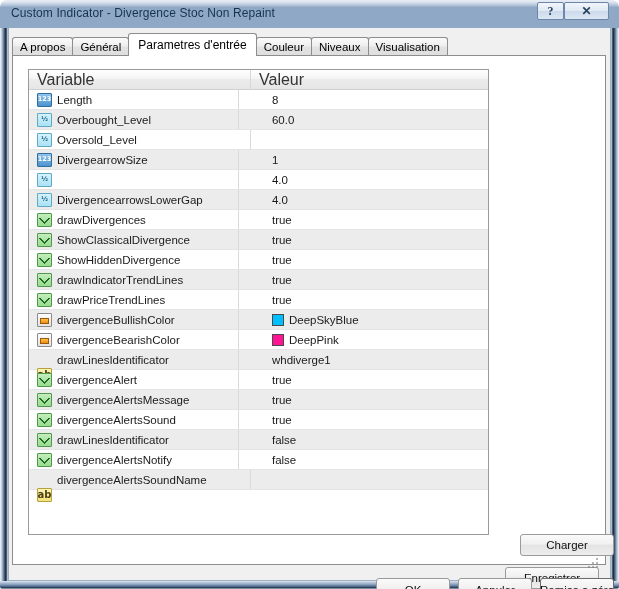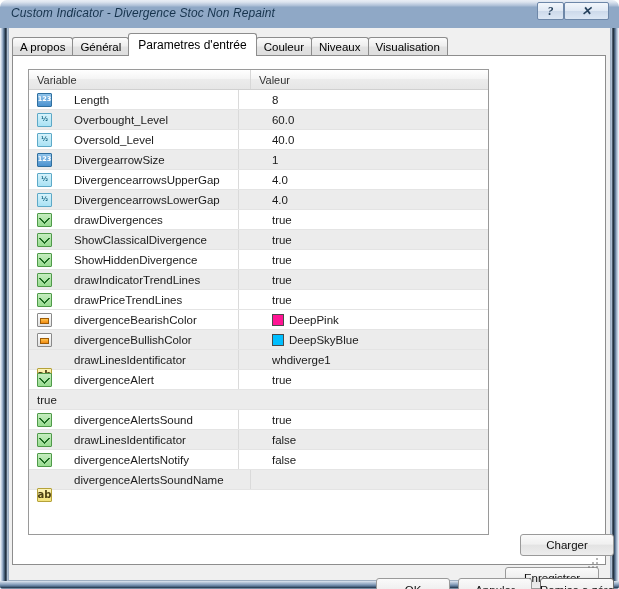--- a/index.html
+++ b/index.html
@@ -44,21 +44,20 @@
     background: linear-gradient(to bottom, #dfe7f0 0%, #b9c8da 18%, #8fa6c1 40%,
        #5f7b9b 62%, #2c4259 82%, #9fb2c8 100%);
   }
 
   
   #titlebar {
     position: absolute;
     left: 0; top: 0;
     width: 619px; height: 28px;
     box-sizing: border-box;
-    font-style: italic;
   }
   #title-text {
     position: absolute;
     left: 11px; top: 6px;
     font-size: 12px;
     color: #16334d;
     letter-spacing: 0.1px;
     white-space: nowrap;
   }
   .caption-btn {
@@ -149,21 +148,21 @@
     background: #ffffff;
     border: 1px solid #9a9a9a;
     box-sizing: border-box;
     overflow: hidden;
   }
   #list-header {
     display: flex;
     height: 19px;
     background: linear-gradient(to bottom, #ffffff 0%, #f4f4f4 48%, #ececec 50%, #e6e6e6 100%);
     border-bottom: 1px solid #d0d0d0;
-    font-size: 11px;
+    font-size: 16px;
     color: #333;
   }
   .hcell {
     display: flex;
     align-items: center;
     padding-left: 8px;
     box-sizing: border-box;
     border-right: 1px solid #d7d7d7;
     height: 100%;
   }
@@ -191,21 +190,21 @@
     box-sizing: border-box;
     border-right: 1px solid #dadada;
   }
   .cell-val {
     width: 237px;
     display: flex;
     align-items: center;
     padding-left: 8px;
     box-sizing: border-box;
   }
-  .vname { margin-left: 22px; white-space: nowrap; }
+  .vname { margin-left: 5px; white-space: nowrap; }
 
   
   .ticon {
     width: 15px; height: 14px;
     position: relative;
     flex: 0 0 auto;
     box-sizing: border-box;
     border-radius: 1px;
     display: flex;
     align-items: center;
@@ -379,37 +378,33 @@
               </div>
               <div class="cell-val">
                 <span>60.0</span>
               </div>
             </div>
             <div class="prow odd">
               <div class="cell-var">
                 <span class="ticon dbl">½</span>
                 <span class="vname">Oversold_Level</span>
               </div>
-              <div class="cell-val">
-                <span>40.0</span>
-              </div>
             </div>
             <div class="prow even">
               <div class="cell-var">
                 <span class="ticon int">123</span>
                 <span class="vname">DivergearrowSize</span>
               </div>
               <div class="cell-val">
                 <span>1</span>
               </div>
             </div>
             <div class="prow odd">
               <div class="cell-var">
                 <span class="ticon dbl">½</span>
-                <span class="vname">DivergencearrowsUpperGap</span>
               </div>
               <div class="cell-val">
                 <span>4.0</span>
               </div>
             </div>
             <div class="prow even">
               <div class="cell-var">
                 <span class="ticon dbl">½</span>
                 <span class="vname">DivergencearrowsLowerGap</span>
               </div>
@@ -455,59 +450,63 @@
             </div>
             <div class="prow odd">
               <div class="cell-var">
                 <span class="ticon bool"></span>
                 <span class="vname">drawPriceTrendLines</span>
               </div>
               <div class="cell-val">
                 <span>true</span>
               </div>
             </div>
+            <div class="prow even">
+              <div class="cell-var">
+                <span class="ticon color"></span>
+                <span class="vname">divergenceBullishColor</span>
+              </div>
+              <div class="cell-val">
+                <span class="swatch" style="background: rgb(0, 191, 255);"></span>
+                <span>DeepSkyBlue</span>
+              </div>
+            </div>
             <div class="prow odd">
               <div class="cell-var">
                 <span class="ticon color"></span>
                 <span class="vname">divergenceBearishColor</span>
               </div>
               <div class="cell-val">
                 <span class="swatch" style="background: rgb(255, 20, 147);"></span>
                 <span>DeepPink</span>
               </div>
             </div>
             <div class="prow even">
               <div class="cell-var">
-                <span class="ticon color"></span>
-                <span class="vname">divergenceBullishColor</span>
-              </div>
-              <div class="cell-val">
-                <span class="swatch" style="background: rgb(0, 191, 255);"></span>
-                <span>DeepSkyBlue</span>
-              </div>
-            </div>
-            <div class="prow even">
-              <div class="cell-var">
                 <span class="ticon str">ab</span>
                 <span class="vname">drawLinesIdentificator</span>
               </div>
               <div class="cell-val">
                 <span>whdiverge1</span>
               </div>
             </div>
             <div class="prow odd">
               <div class="cell-var">
                 <span class="ticon bool"></span>
                 <span class="vname">divergenceAlert</span>
               </div>
               <div class="cell-val">
                 <span>true</span>
               </div>
             </div>
             <div class="prow even">
+              <div class="cell-var">
+                <span class="ticon bool"></span>
+                <span class="vname">divergenceAlertsMessage</span>
+              </div>
               <div class="cell-val">
                 <span>true</span>
               </div>
             </div>
             <div class="prow odd">
               <div class="cell-var">
                 <span class="ticon bool"></span>
                 <span class="vname">divergenceAlertsSound</span>
               </div>
               <div class="cell-val">

